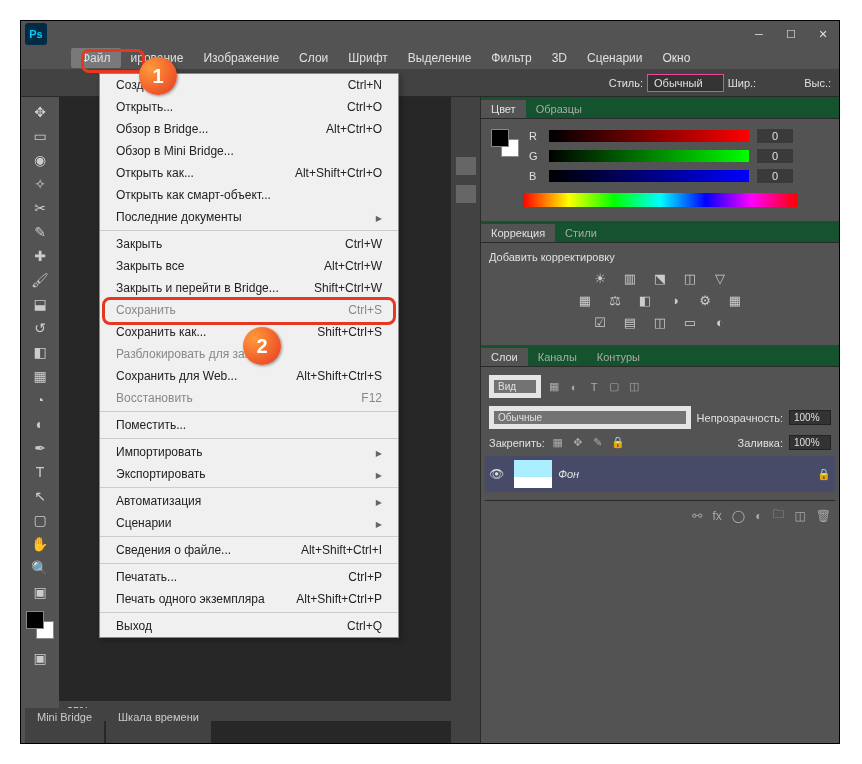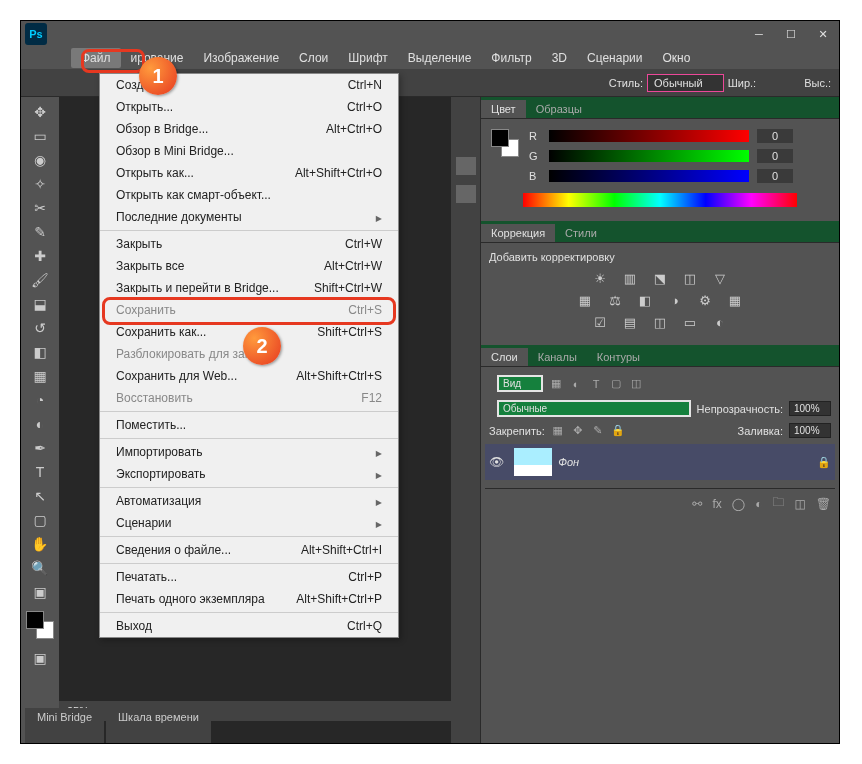--- a/index.html
+++ b/index.html
@@ -51,21 +51,21 @@
 .adjust-icons { display: flex; gap: 12px; justify-content: center; margin-bottom: 6px; }
 .adjust-icon { width: 18px; height: 16px; color: #ccc; font-size: 13px; text-align: center; }
 .layers-panel { background: #535353; flex: 1; padding: 4px; }
 .layer-row { display: flex; background: #474b67; padding: 4px; align-items: center; gap: 6px; margin-top: 4px; }
 .layer-thumb { width: 38px; height: 28px; background: #fff; }
 .layer-name { color: #e0e0e0; font-size: 11px; font-style: italic; }
 .eye { color: #e0e0e0; font-size: 12px; margin-right: 4px; }
 .lock { margin-left: auto; color: #aaa; font-size: 11px; }
 .layer-controls { display: flex; gap: 6px; padding: 4px; align-items:center; }
 .lclabel { color: #e0e0e0; font-size: 11px; }
-.lcselect { background: #15803d; color: #e0e0e0; font-size: 10px; padding: 1px 20px 1px 4px; border: 2px solid #e5e5e5; margin-left: 8px; }
+.lcselect { background: #737373; color: #e0e0e0; font-size: 10px; padding: 1px 20px 1px 4px; border: 5px solid #e5e5e5; }
 .lcval { background: #333; color: #e0e0e0; font-size: 10px; padding: 1px 4px; border: 1px solid #222; width:42px;}
 .lock-row { display:flex; gap:6px; padding:2px 4px; align-items:center;}
 .lockicon { color:#aaa; font-size:11px; width:14px; text-align:center;}
 .layer-bottom { display:flex; gap:10px; padding:4px; justify-content:flex-end; align-items:center; border-top:1px solid #2a2a2a; margin-top:8px;}
 .lbicon { color:#aaa; font-size:12px;}
 .swatch-box { width:28px; height:28px; position:relative; margin-right:8px;}
 .swatch-fg { width:18px; height:18px; background:#000; border:1px solid #888; position:absolute; top:0; left:0;}
 .swatch-bg { width:18px; height:18px; background:#fff; border:1px solid #888; position:absolute; bottom:0; right:0;}
 .statusbar { position:absolute; bottom:22px; left:38px; height:20px; background:#424242; color:#e0e0e0; font-size:11px; padding:2px 8px; display:flex; gap:8px; align-items:center; width:392px;}
 .bottomtabs { position:absolute; bottom:0; left:4px; height:35px; display:flex; gap:2px;}

